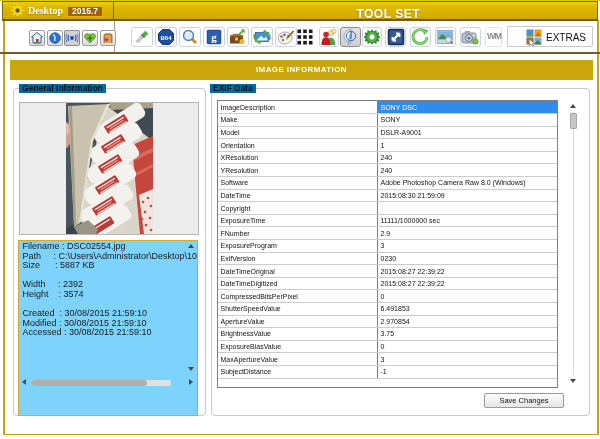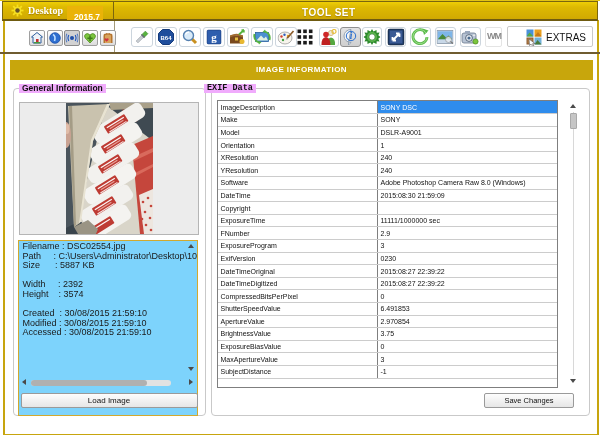--- a/index.html
+++ b/index.html
@@ -8,61 +8,61 @@
 #stage{position:relative;width:600px;height:439px;}
 
 #topline{left:0;top:0;width:600px;height:1px;background:#E3C413;}
 #leftline{left:3px;top:20px;width:2px;height:415px;background:#C7A50E;}
 #rightline{left:597px;top:20px;width:2px;height:415px;background:#C7A50E;}
 #botline{left:3px;top:433.5px;width:596px;height:1.5px;background:#C7A50E;}
 
 #titlebar{left:2px;top:1px;width:596px;height:20px;background:linear-gradient(180deg,#EECE06 0%,#DDB902 30%,#D0A902 100%);border:1px solid #7A660E;border-bottom:2px solid #6F5B10;}
 #tsep{left:113px;top:2px;width:1px;height:18px;background:#7A660E;}
 #appname{left:28px;top:4.5px;color:#fff;font-family:"Liberation Serif",serif;font-weight:bold;font-size:10px;text-shadow:0 1px 1px rgba(120,90,0,.55);}
-#badge{left:67px;top:5.5px;width:36px;height:11.5px;background:#a16207;border:7px solid #eab308;color:#fff;font-size:8.5px;font-weight:bold;text-align:center;line-height:9.5px;}
-#toolset{left:302px;top:7px;width:130px;text-align:left;color:#fff;font-size:10px;font-weight:bold;letter-spacing:.5px;text-shadow:0 1px 1px rgba(120,90,0,.5);}
+#badge{left:67px;top:5.5px;width:36px;height:11.5px;background:#a16207;border:1px solid #eab308;color:#fff;font-size:8.5px;font-weight:bold;text-align:center;line-height:9.5px;}
+#toolset{left:290px;top:7px;width:130px;text-align:right;color:#fff;font-size:12px;font-weight:bold;letter-spacing:.5px;text-shadow:0 1px 1px rgba(120,90,0,.5);}
 
 #tbborder{left:0;top:51.5px;width:600px;height:2px;background:#6F5C30;}
 #tbvsep{left:114px;top:21px;width:1px;height:30.5px;background:#A39A78;}
 .sbtn{width:16px;height:16px;top:30px;border:1px solid #9f9f9f;border-radius:2px;background:linear-gradient(180deg,#fefefe,#dcdcdc);}
 .sbtn.pressed{background:#d2d2d2;border-color:#8a8a8a;}
 .ibtn{width:22px;height:20px;top:26.5px;border:1px solid #ccd5dd;border-radius:3px;background:#fff;}
 .ibtn.pressed{background:linear-gradient(180deg,#e3e3e3,#cfcfcf);border-color:#8f8f8f;}
 .ibtn svg,.sbtn svg{position:absolute;left:50%;top:50%;transform:translate(-50%,-50%);}
 #extras{left:507px;top:25.5px;width:86px;height:21px;border:1px solid #c9c9c9;border-radius:2px;background:#fff;}
 #extras span{position:absolute;left:38px;top:5px;font-size:10px;color:#111;}
 #extras svg{position:absolute;left:18px;top:2.5px;}
 
 #secbar{left:10px;top:60px;width:583px;height:19.5px;background:#C8A60C;color:#fff;font-size:8px;font-weight:bold;letter-spacing:.4px;text-align:center;line-height:20px;}
 
 .fs{border:1px solid #c9c9c9;border-radius:4px;}
 #fs1{left:13px;top:88px;width:193px;height:328px;}
 #fs2{left:211px;top:88px;width:379px;height:328px;}
-.leg{background:#f0abfc;font-size:8.5px;font-weight:bold;color:#111;padding:0 3px;line-height:9px;}
+.leg{background:#0369a1;font-size:8.5px;font-weight:bold;color:#111;padding:0 3px;line-height:9px;}
 #leg1{left:19px;top:84px;}
-#leg2{left:204px;top:84px;font-family:Liberation Mono, monospace;}
+#leg2{left:210px;top:84px;}
 
 #photobox{left:18.5px;top:102px;width:180px;height:133px;border:1px solid #b5b5b5;background:#ececec;}
 #photo{left:46px;top:0px;}
 
 #infobox{left:17.5px;top:240px;width:180px;height:176px;border:1px solid #D2A92E;background:#7dd3fc;overflow:hidden;}
 #infotext{position:absolute;left:4px;top:1px;font-size:9px;line-height:9.57px;white-space:pre;color:#1a1a1a;}
 
 .tri{width:0;height:0;position:absolute;}
 .up{border-left:3.5px solid transparent;border-right:3.5px solid transparent;border-bottom:4.5px solid #4a4a4a;}
 .dn{border-left:3.5px solid transparent;border-right:3.5px solid transparent;border-top:4.5px solid #4a4a4a;}
 .lt{border-top:3.5px solid transparent;border-bottom:3.5px solid transparent;border-right:4.5px solid #4a4a4a;}
 .rt{border-top:3.5px solid transparent;border-bottom:3.5px solid transparent;border-left:4.5px solid #4a4a4a;}
 .trackH{position:absolute;left:12.5px;top:138.5px;width:140px;height:6.5px;background:#e2e2e2;border-radius:3px;}
 .thumbH{position:absolute;left:12.5px;top:138.5px;width:116px;height:6.5px;background:#b0b0b0;border-radius:3px;}
 
 .pbtn{border:1px solid #9a9a9a;border-radius:2px;background:linear-gradient(180deg,#fdfdfd,#e6e6e6);font-size:8px;color:#111;text-align:center;}
 #loadbtn{left:20.5px;top:392.5px;width:177px;height:15.5px;line-height:14.5px;}
 #savebtn{font-size:7.5px;}
-#savebtn{left:484px;top:392.5px;width:90px;height:15px;line-height:14px;}
+#savebtn{left:484px;top:392.5px;width:80px;height:15px;line-height:14px;}
 
 #tblwrap{left:216.5px;top:100px;width:341px;height:287.5px;overflow:hidden;border:1px solid #7f7f7f;}
 table{border-collapse:collapse;table-layout:fixed;width:341px;font-size:7px;color:#111;}
 td,th{padding:0 0 0 3px;overflow:hidden;white-space:nowrap;font-weight:normal;text-align:left;}
 th{height:12px;font-size:8px;border-bottom:2px solid #4d4d4d;}
 th+th,td+td{border-left:1px solid #7f7f7f;}
 td{height:12.6px;border-bottom:1px solid #ccc;}
 td.sel{background:#2F8CEC;color:#fff;}
 
 #tvsb{left:566.5px;top:100px;width:13px;height:287.5px;}
@@ -363,21 +363,20 @@
 Created&nbsp;&nbsp;: 30/08/2015 21:59:10
 Modified : 30/08/2015 21:59:10
 Accessed : 30/08/2015 21:59:10</div>
 <div class="tri up" style="left:169px;top:3px"></div>
 <div class="tri dn" style="left:169px;top:126px"></div>
 <div class="tri lt" style="left:3px;top:137.5px"></div>
 <div class="tri rt" style="left:170px;top:137.5px"></div>
 <div class="trackH"></div>
       <div class="thumbH"></div>
 </div>
-<div class="abs pbtn" id="loadbtn">Load Image</div>
 <div class="abs pbtn" id="savebtn">Save Changes</div>
 <div class="abs" id="tblwrap">
       <table>
 <colgroup>
           <col style="width:159.5px">
           <col style="width:181.5px">
         </colgroup>
 <tbody>
 <tr>
             <td>ImageDescription</td>

